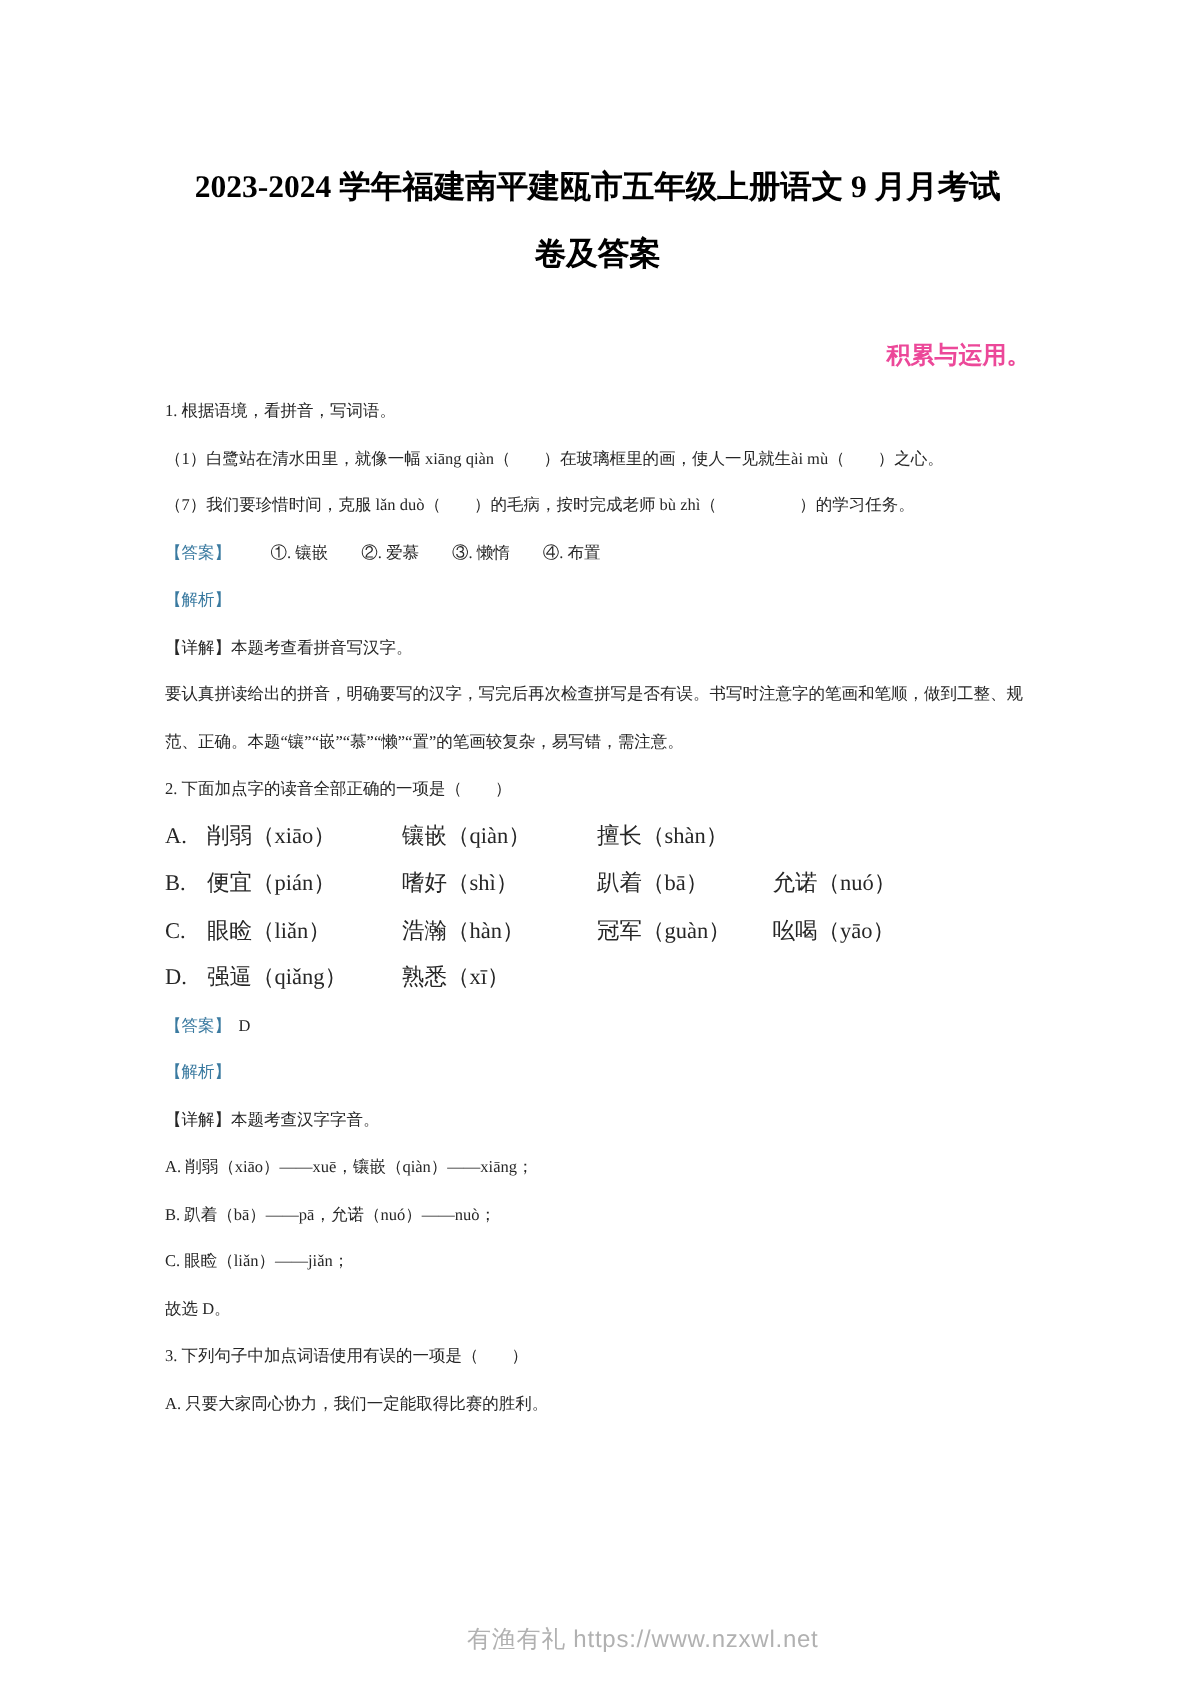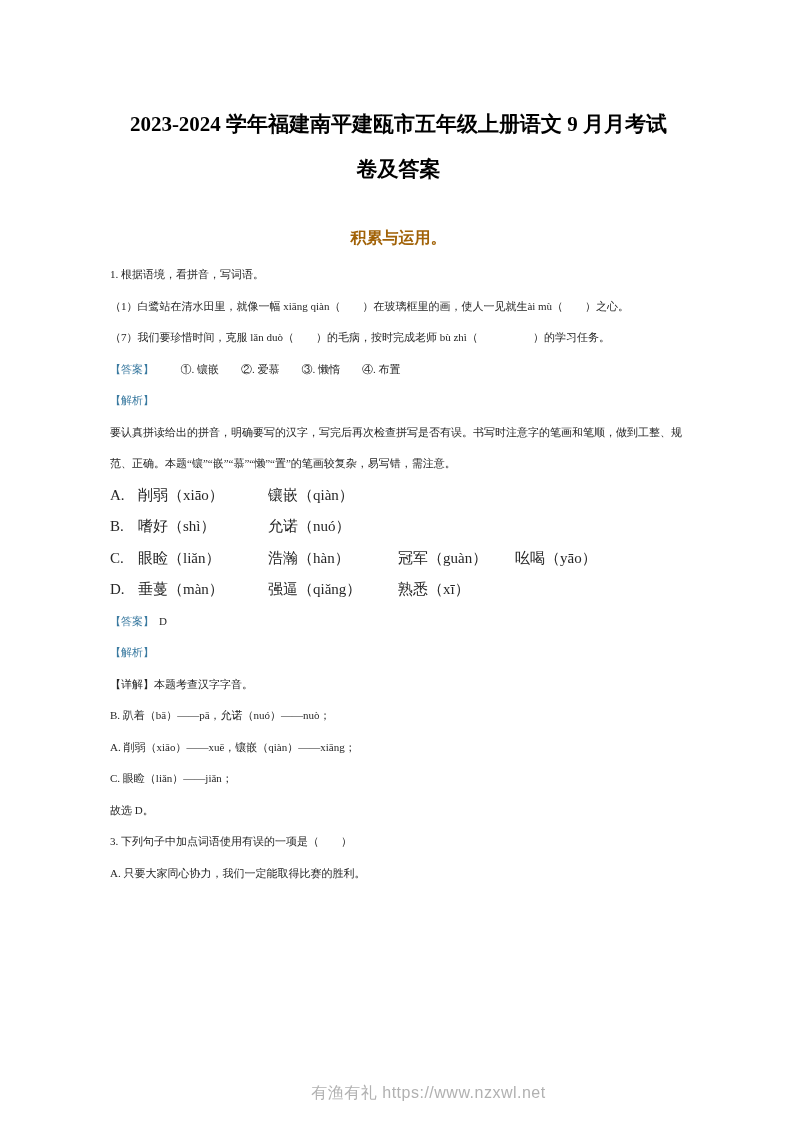--- a/index.html
+++ b/index.html
@@ -14,21 +14,21 @@
   }
   .content { padding:86px 106px 0 110px; }
   .title {
     margin:0; color:#000;
     font-size:21px; font-weight:700;
     text-align:center; line-height:45px;
   }
   .section-heading {
     margin:30px 0 6px 0;
     font-size:16px; font-weight:700;
-    text-align:center; line-height:31px; color:#a16207;
+    text-align:right; line-height:31px; color:#ec4899;
   }
   p.line { margin:0; font-size:11px; line-height:31.5px; }
   .blue { color:var(--accent,#3a7aa0); }
   .ans-gap { margin-left:2.4em; }
   .ans-d { margin-left:5px; }
   .opt-row {
     display:grid;
     grid-template-columns:28px 130px 130px 117px auto;
     font-size:15px; line-height:31.5px;
   }
@@ -55,52 +55,56 @@
     <h1 class="title"><span>2023-2024 学年福建南平建瓯市五年级上册语文 9 月月考试</span><br><span>卷及答案</span></h1>
 
     <h2 class="section-heading">积累与运用。</h2>
 
     <p class="line">1. 根据语境，看拼音，写词语。</p>
     <p class="line">（1）白鹭站在清水田里，就像一幅 xiāng qiàn（　　）在玻璃框里的画，使人一见就生ài mù（　　）之心。</p>
     <p class="line">（7）我们要珍惜时间，克服 lǎn duò（　　）的毛病，按时完成老师 bù zhì（　　　　　）的学习任务。</p>
 
     <p class="line"><span class="blue">【答案】</span><span class="ans-gap">①. 镶嵌　　②. 爱慕　　③. 懒惰　　④. 布置</span></p>
     <p class="line"><span class="blue">【解析】</span></p>
+    <p class="line">【详解】本题考查看拼音写汉字。</p>
     <p class="line">要认真拼读给出的拼音，明确要写的汉字，写完后再次检查拼写是否有误。书写时注意字的笔画和笔顺，做到工整、规范、正确。本题“镶”“嵌”“慕”“懒”“置”的笔画较复杂，易写错，需注意。</p>
 
+    <p class="line">2. 下面加点字的读音全部正确的一项是（　　）</p>
 
     <div class="opt-row">
       <span>A.</span>
       <span><span class="dot">削</span>弱（xiāo）</span>
       <span>镶<span class="dot">嵌</span>（qiàn）</span>
+      <span><span class="dot">擅</span>长（shàn）</span>
     </div>
     <div class="opt-row">
       <span>B.</span>
+      <span><span class="dot">便</span>宜（pián）</span>
       <span><span class="dot">嗜</span>好（shì）</span>
+      <span><span class="dot">趴</span>着（bā）</span>
       <span>允<span class="dot">诺</span>（nuó）</span>
     </div>
     <div class="opt-row">
       <span>C.</span>
       <span>眼<span class="dot">睑</span>（liǎn）</span>
       <span>浩<span class="dot">瀚</span>（hàn）</span>
       <span><span class="dot">冠</span>军（guàn）</span>
       <span><span class="dot">吆</span>喝（yāo）</span>
     </div>
     <div class="opt-row">
       <span>D.</span>
-      <span>垂<span class="dot">蔓</span>（màn）</span>
       <span><span class="dot">强</span>逼（qiǎng）</span>
       <span>熟<span class="dot">悉</span>（xī）</span>
     </div>
 
     <p class="line"><span class="blue">【答案】</span><span class="ans-d">D</span></p>
     <p class="line"><span class="blue">【解析】</span></p>
     <p class="line">【详解】本题考查汉字字音。</p>
+    <p class="line">A. <span class="dot">削</span>弱（xiāo）——xuē，<span class="dot">镶</span>嵌（qiàn）——xiāng；</p>
     <p class="line">B. <span class="dot">趴</span>着（bā）——pā，允<span class="dot">诺</span>（nuó）——nuò；</p>
-    <p class="line">A. <span class="dot">削</span>弱（xiāo）——xuē，<span class="dot">镶</span>嵌（qiàn）——xiāng；</p>
     <p class="line">C. 眼<span class="dot">睑</span>（liǎn）——jiǎn；</p>
     <p class="line">故选 D。</p>
 
     <p class="line">3. 下列句子中加点词语使用有误的一项是（　　）</p>
     <p class="line">A. 只要大家<span class="dot">同</span><span class="dot">心</span><span class="dot">协</span><span class="dot">力</span>，我们一定能取得比赛的胜利。</p>
 
   </div>
 
   <div class="footer">有渔有礼 https://www.nzxwl.net</div>
 </div>

